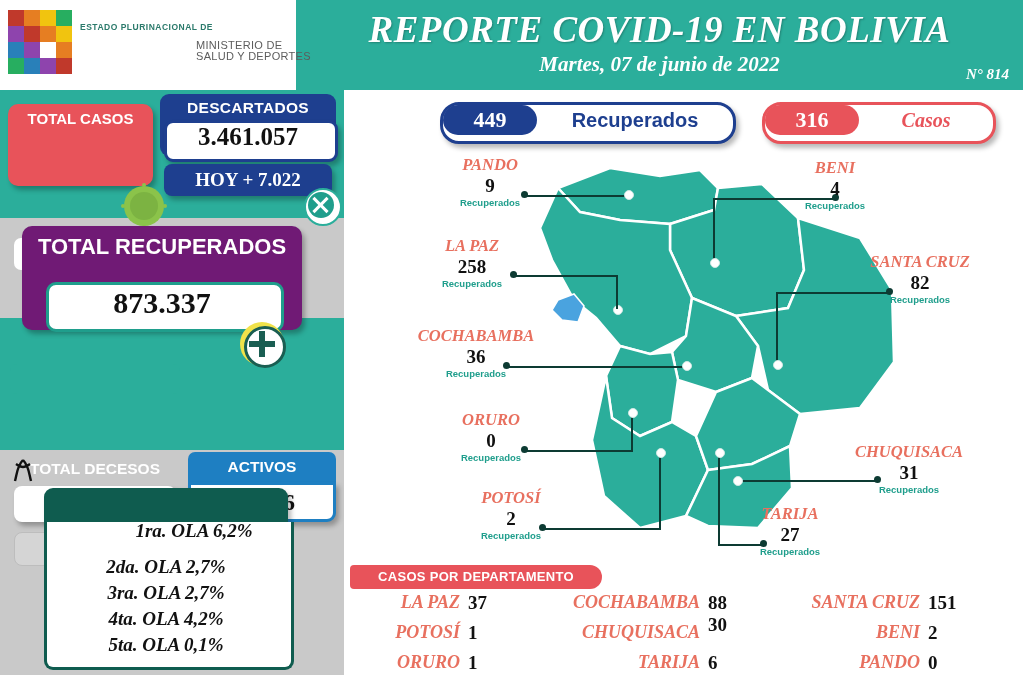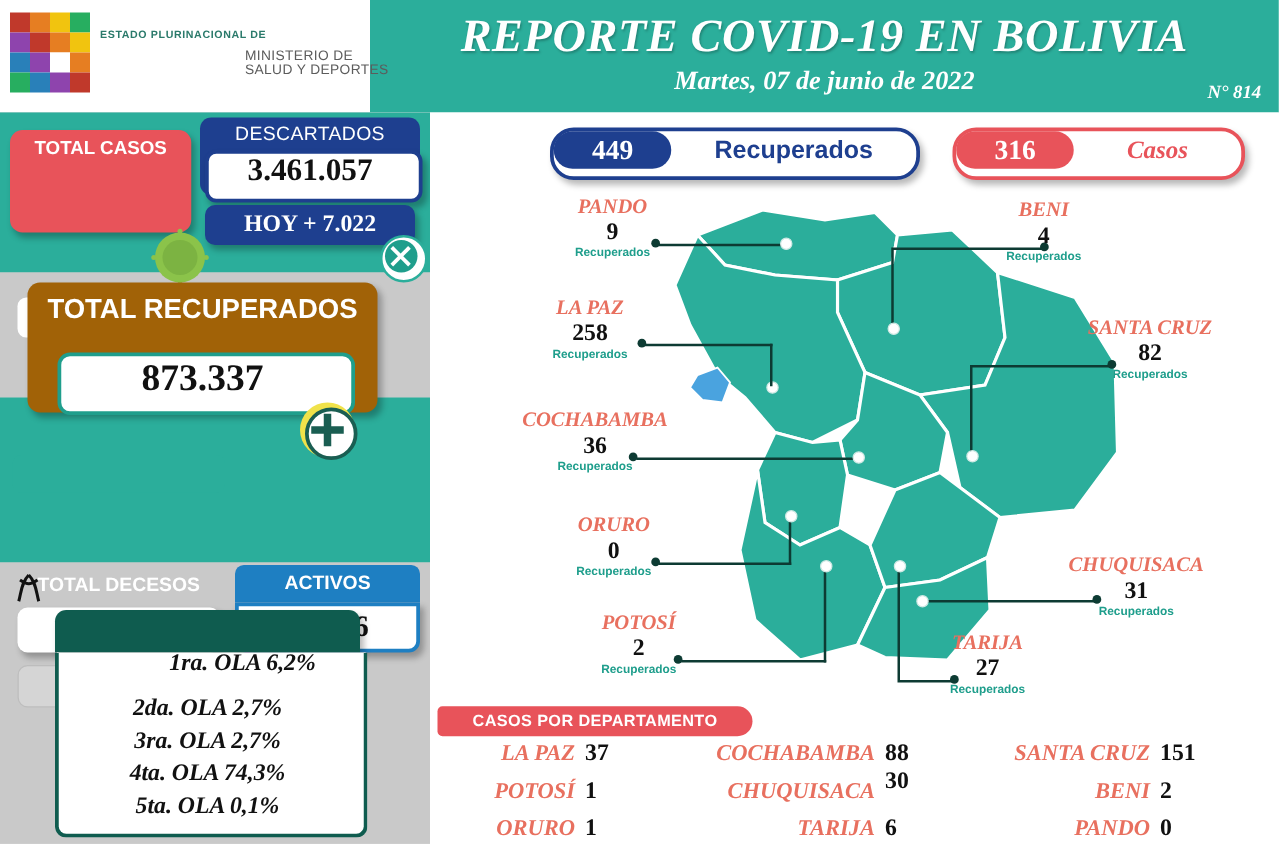--- a/index.html
+++ b/index.html
@@ -37,28 +37,28 @@
 
   .box{position:absolute;border-radius:9px;}
   .shadow{box-shadow:3px 4px 5px rgba(0,0,0,.28);}
 
   
   .total-casos{left:8px;top:14px;width:145px;height:82px;background:#e8535a;border-radius:10px;}
   .total-casos .lbl{position:absolute;top:6px;left:0;width:145px;text-align:center;color:#ffffff;font-size:15px;font-weight:bold;line-height:17px;}
 
   
   .descartados{left:160px;top:4px;width:176px;height:62px;background:#1e3f8f;border-radius:9px;}
-  .descartados .lbl{position:absolute;top:5px;left:0;width:176px;text-align:center;color:#ffffff;font-size:15.5px;font-weight:normal;letter-spacing:.3px;}
+  .descartados .lbl{position:absolute;top:5px;left:0;width:176px;text-align:center;color:#ffffff;font-size:15.5px;font-weight:bold;letter-spacing:.3px;}
   .desc-valbox{position:absolute;left:164px;top:30px;width:168px;height:36px;background:#ffffff;border:3px solid #1e3f8f;border-radius:9px;}
   .desc-val{position:absolute;left:164px;top:30px;width:168px;height:36px;line-height:34px;text-align:center;font-size:25px;font-weight:bold;color:#111;font-family:"Liberation Serif",serif;}
   .hoy-box{position:absolute;left:164px;top:74px;width:168px;height:32px;background:#1e3f8f;border-radius:8px;}
   .hoy-txt{position:absolute;left:164px;top:74px;width:168px;height:32px;line-height:32px;text-align:center;color:#fff;font-size:19px;font-weight:bold;font-family:"Liberation Serif",serif;}
 
   
-  .recup{left:22px;top:136px;width:280px;height:104px;background:#a16207;border-radius:10px;}
+  .recup{left:22px;top:136px;width:280px;height:104px;background:#701a75;border-radius:10px;}
   .recup .lbl{position:absolute;top:8px;left:0;width:280px;text-align:center;color:#ffffff;font-size:22px;font-weight:bold;line-height:25px;}
   .recup-valbox{position:absolute;left:46px;top:192px;width:232px;height:44px;background:#ffffff;border:3px solid #1f9e8c;border-radius:10px;}
   .recup-val{position:absolute;left:46px;top:192px;width:232px;height:44px;line-height:42px;text-align:center;font-size:30px;font-weight:bold;color:#111;font-family:"Liberation Serif",serif;}
 
   
   .decesos{left:10px;top:274px;width:170px;height:30px;background:#2bae9b;border-radius:7px;}
   .ribbon{position:absolute;left:12px;top:276px;width:22px;height:26px;}
 
   
   .activos{left:188px;top:272px;width:148px;height:30px;background:#1e7fc2;border-radius:7px 7px 0 0;}
@@ -215,21 +215,21 @@
       <div class="spike" style="left:20px;top:43px;background:#9c27b0;"></div>
       <div class="spike" style="left:-3px;top:20px;background:#9c27b0;"></div>
       <div class="spike" style="left:43px;top:20px;background:#9c27b0;"></div>
     </div>
 
     <div class="letal-head shadow"></div>
     <div class="letal-body"></div>
     <div class="letal-row" style="top:428px;padding-left:28px;">1ra. OLA 6,2%</div>
     <div class="letal-row" style="top:464px;">2da. OLA 2,7%</div>
     <div class="letal-row" style="top:490px;">3ra. OLA 2,7%</div>
-    <div class="letal-row" style="top:516px;">4ta. OLA 74,3%</div>
+    <div class="letal-row" style="top:516px;">4ta. OLA 4,2%</div>
     <div class="letal-row" style="top:542px;">5ta. OLA 0,1%</div>
   </div>
 
   <div class="right"></div>
 
   <div class="pill-rec shadow"></div>
   <div class="pill-rec-num">449</div>
   <div class="pill-rec-lbl">Recuperados</div>
 
   <div class="pill-cas shadow"></div>

